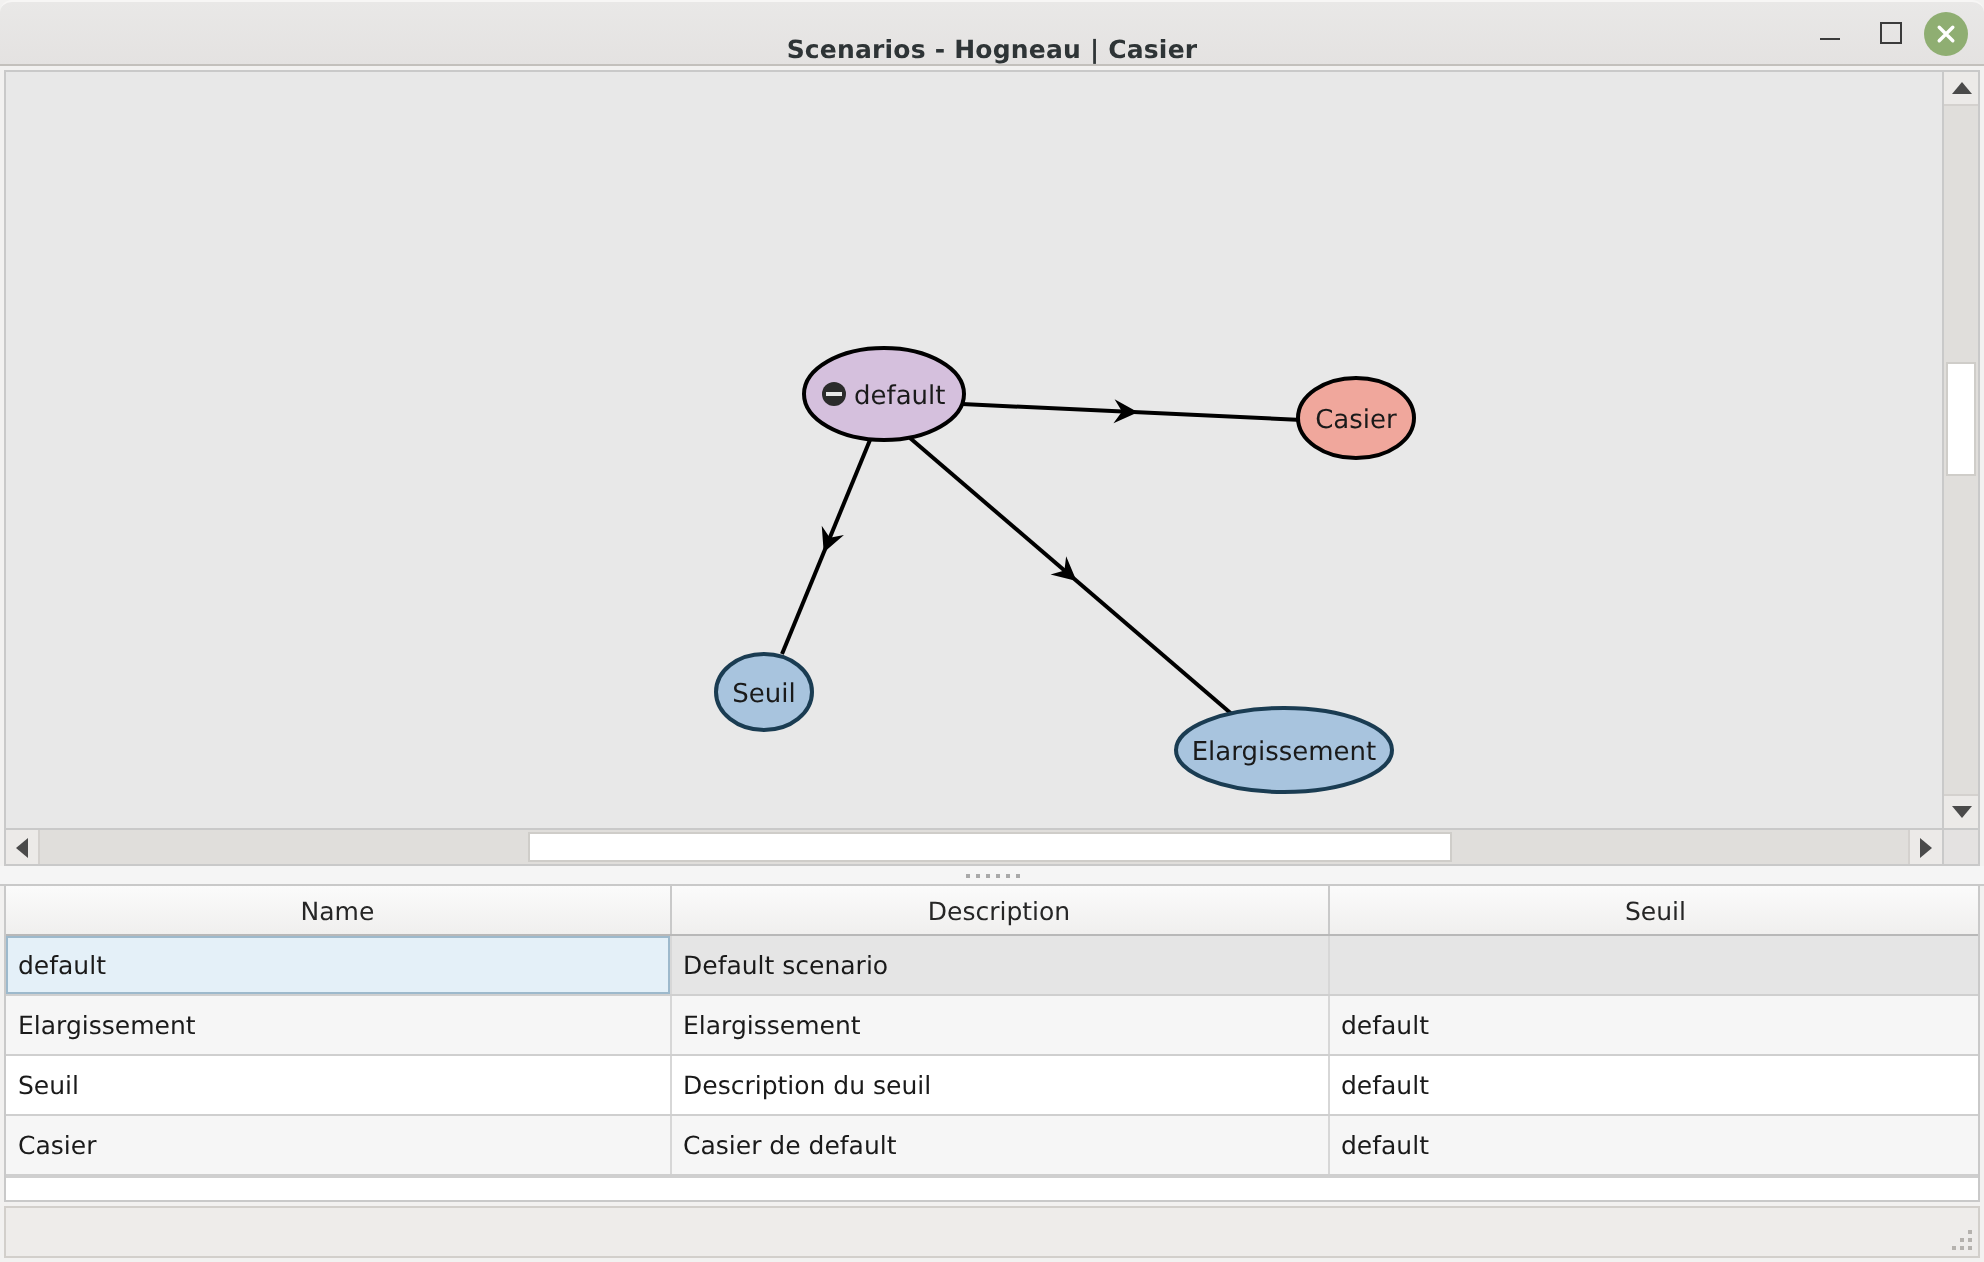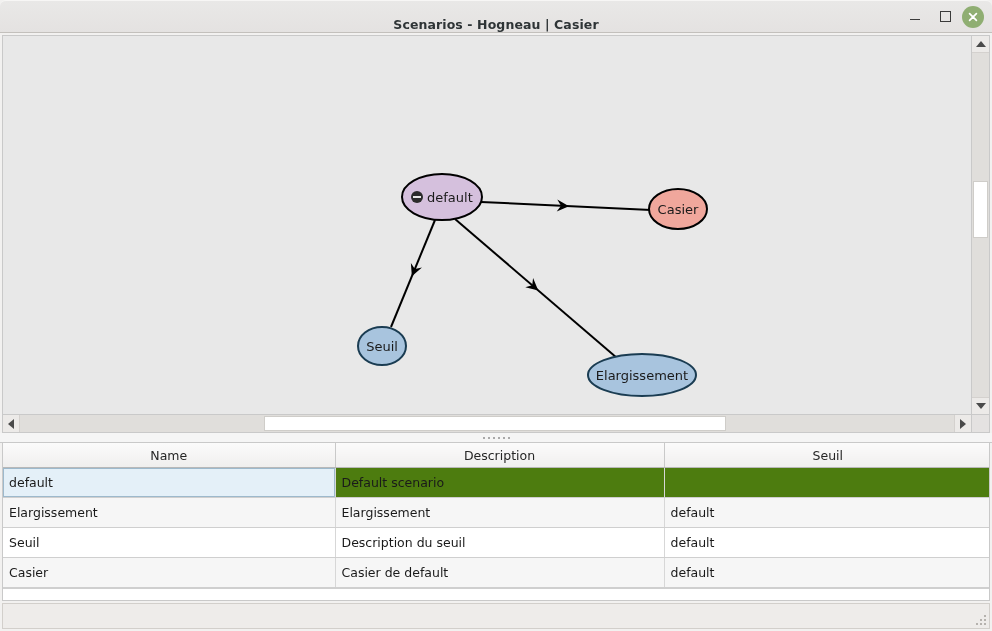--- a/index.html
+++ b/index.html
@@ -249,21 +249,21 @@
     border-bottom: 1px solid #cfcfcf;
     color: #1a1a1a;
     overflow: hidden;
     white-space: nowrap;
     text-overflow: ellipsis;
   }
   table#scenario-table td:last-child { border-right: none; }
   tr.row-odd td { background: #ffffff; }
   tr.row-even td { background: #f6f6f6; }
   tr.row-selected td {
-    background: #4d7c0f;
+    background: #e5e5e5;
   }
   tr.row-selected td.sel-cell {
     background: #e4f0f8;
     box-shadow: inset 0 0 0 1px #9db9cc;
   }
   #table-filler {
     flex: 1 1 auto;
     background: #ffffff;
     border-top: 1px solid #cfcfcf;
   }

